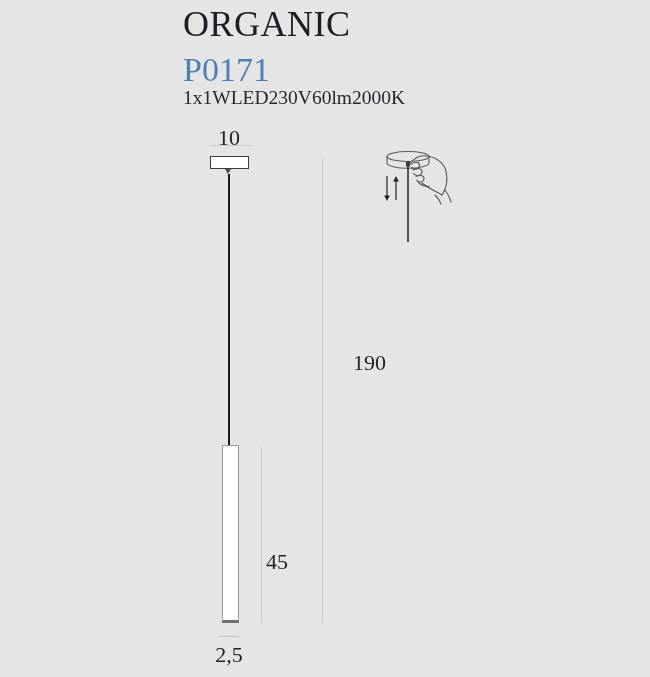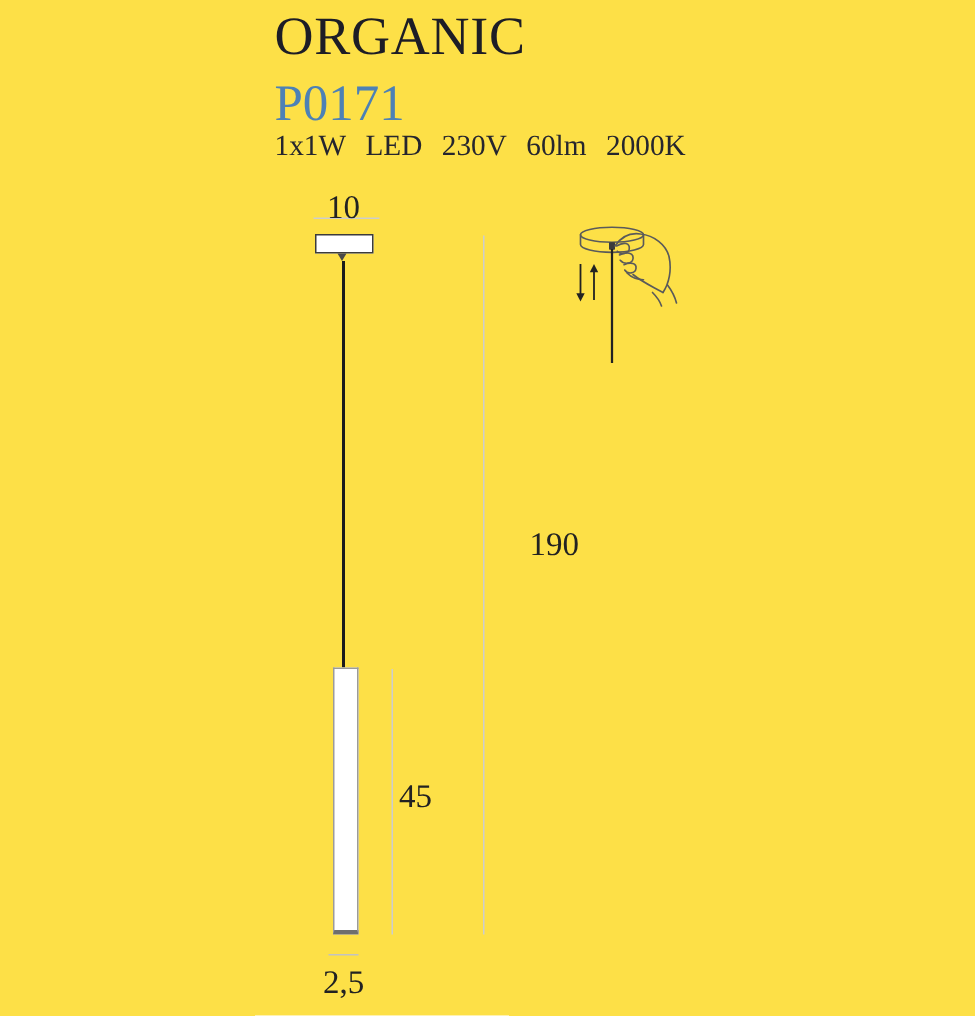--- a/index.html
+++ b/index.html
@@ -4,21 +4,21 @@
 <style>
   html, body {
     margin: 0;
     padding: 0;
     background: #ffffff;
   }
   .sheet {
     position: relative;
     width: 650px;
     height: 677px;
-    background: #fde047;
+    background: #e5e5e5;
     font-family: "Liberation Serif", "DejaVu Serif", serif;
     overflow: hidden;
   }
 
   
   .title {
     position: absolute;
     left: 183px;
     top: 6px;
     margin: 0;
@@ -34,21 +34,20 @@
     top: 53px;
     font-size: 34px;
     color: var(--accent-blue, #4d81b5);
     line-height: 1;
   }
   .specs {
     position: absolute;
     left: 183px;
     top: 88px;
     display: flex;
-    gap: 13px;
     font-size: 19.5px;
     color: var(--spec-text, #26262e);
     line-height: 1;
   }
 
   
   .dim-line-h {
     position: absolute;
     background: var(--dim-line, #cdcdcd);
     height: 1.2px;
@@ -95,21 +94,21 @@
     position: absolute;
     left: 222px; top: 445px;
     width: 17px; height: 178px;
     border: 1px solid var(--tube-outline, #9b9b9b);
     border-bottom: 3px solid #6e6e6e;
     background: #ffffff;
     box-sizing: border-box;
   }
 
   .line-45  { left: 261px; top: 446px; height: 177px; }
-  .lbl-45   { left: 266px; top: 520px; }
+  .lbl-45   { left: 266px; top: 551px; }
 
   .line-190 { left: 322px; top: 157px; height: 466px; }
   .lbl-190  { left: 329px; top: 352px; margin-left: 24px; }
 
   .line-25  { left: 219px; top: 636px; width: 20px; background: #c2c2c2; }
   .lbl-25   { left: 207px; top: 644px; width: 44px; }
 
   
   .adjust-svg {
     position: absolute;

